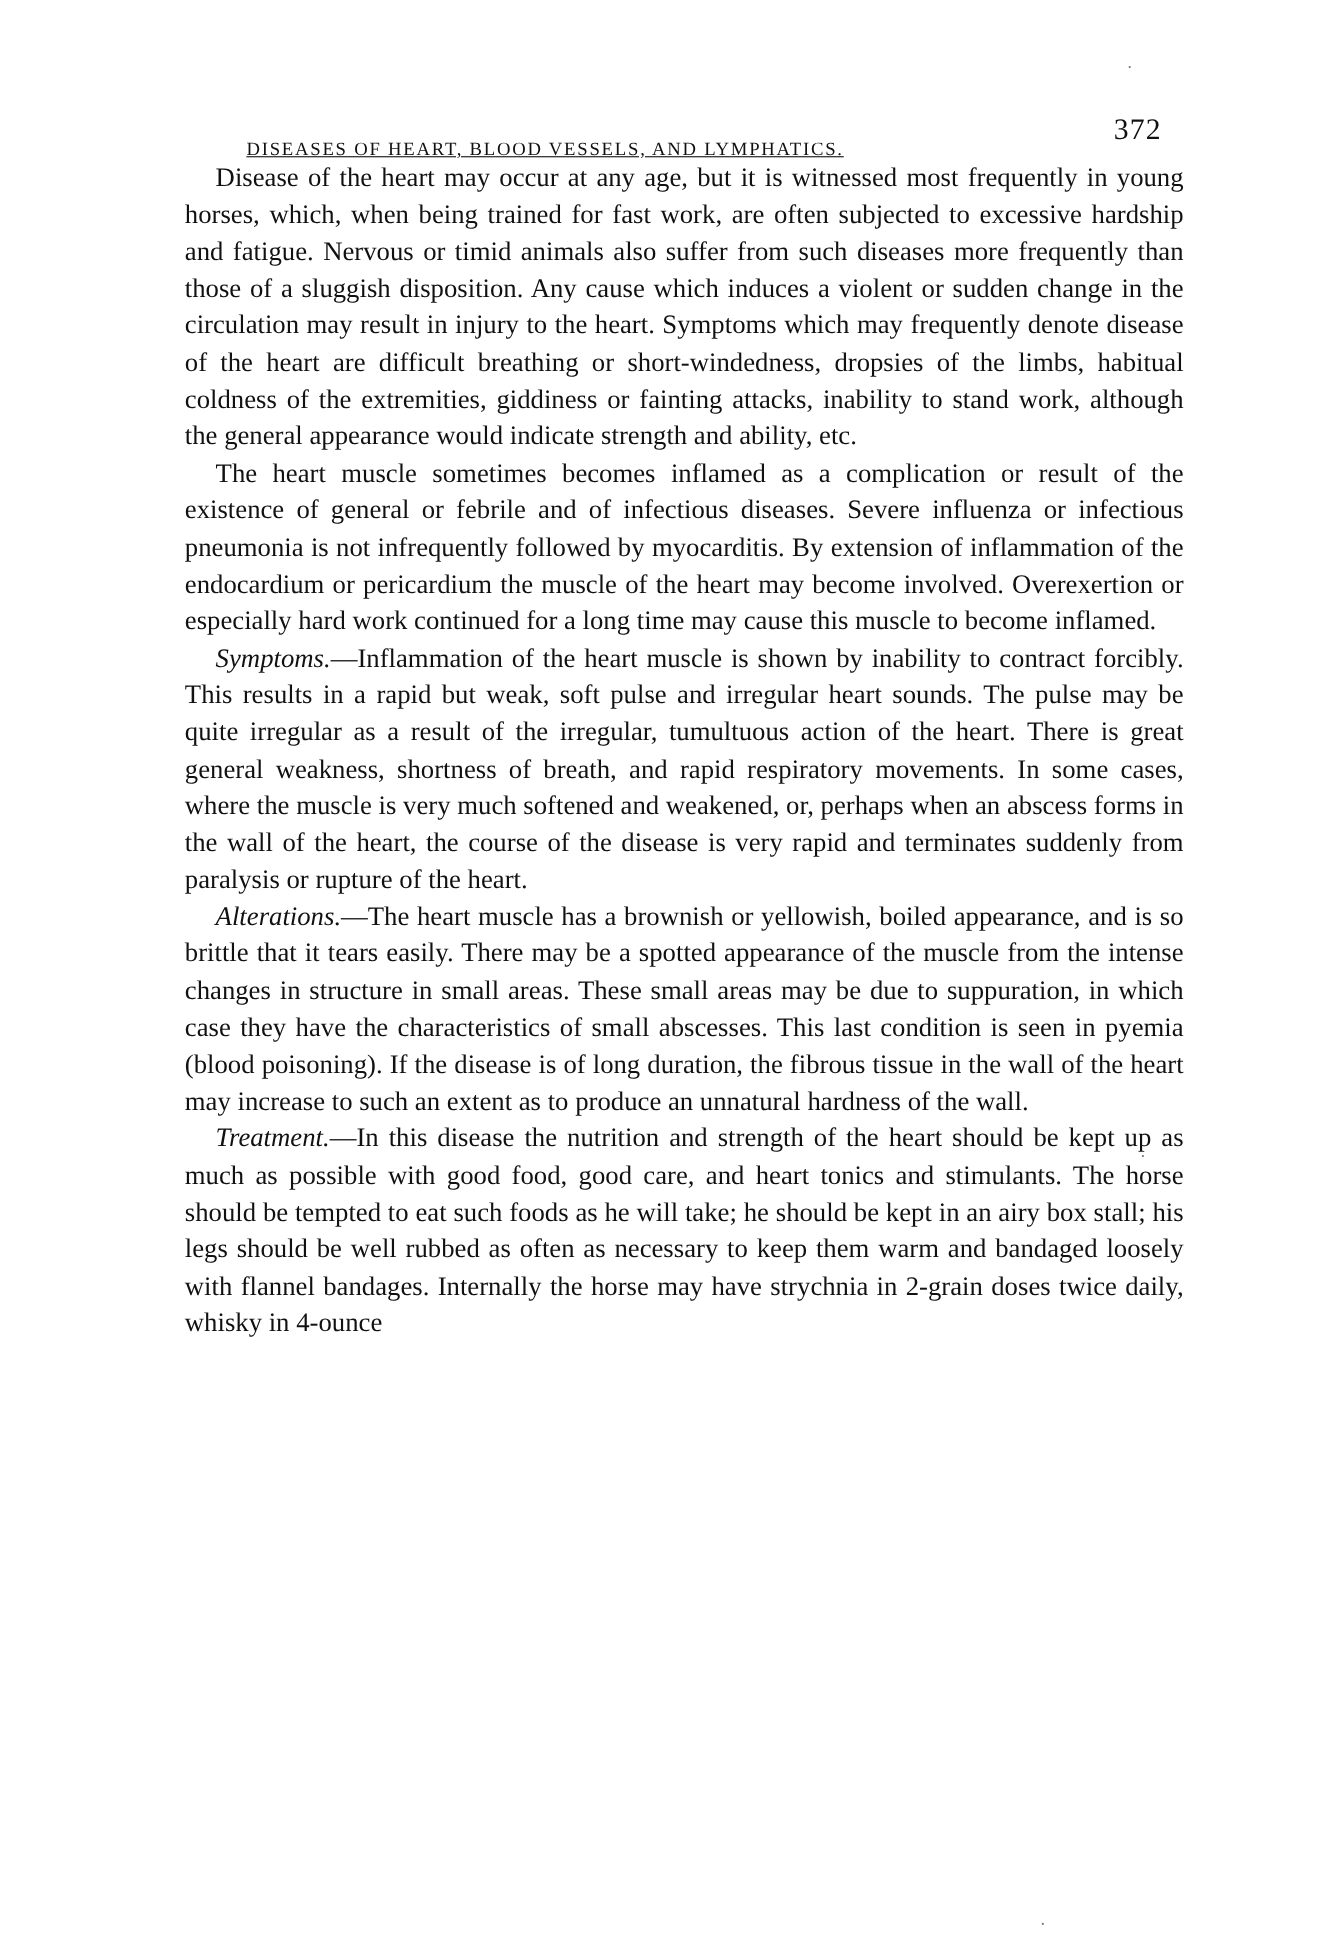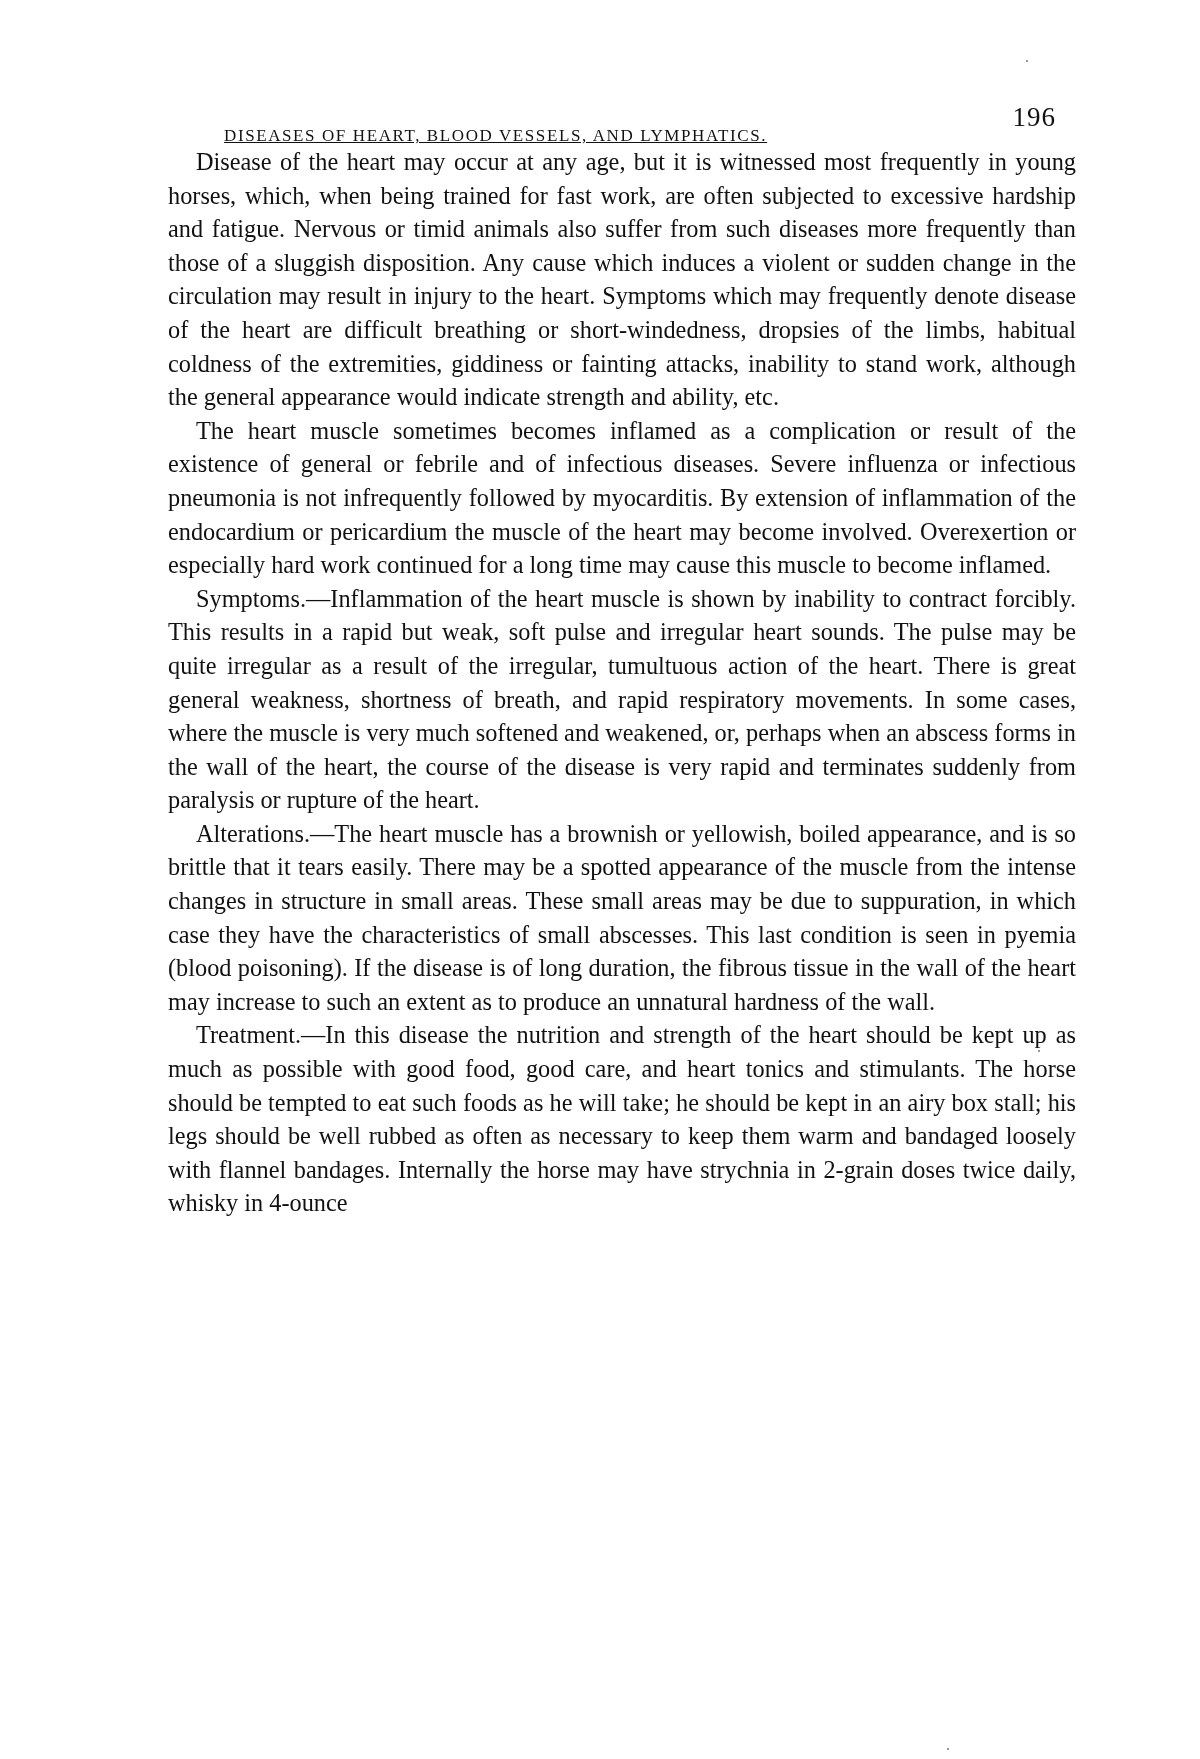--- a/index.html
+++ b/index.html
@@ -65,37 +65,38 @@
       margin: 35px 0 37px 0;
       text-align: center;
       font-weight: bold;
       font-size: 14.5px;
       line-height: 21px;
       letter-spacing: 1.1px;
       text-transform: uppercase;
       text-indent: 0;
     }
     .label {
+      font-style: italic;
     }
     .speck {
       position: absolute;
       width: 2px;
       height: 2px;
       background: #777;
       border-radius: 50%;
     }
   </style>
 </head>
 <body>
 
 <div class="page">
 
   <div class="running-head">
     <span class="running-title">Diseases of heart, blood vessels, and lymphatics.</span>
-    <span class="page-number">196</span>
+    <span class="page-number">372</span>
   </div>
 
   <div class="body-text">
     <p class="para">Disease of the heart may occur at any age, but it is witnessed most frequently in young horses, which, when being trained for fast work, are often subjected to excessive hardship and fatigue. Nervous or timid animals also suffer from such diseases more frequently than those of a sluggish disposition. Any cause which induces a violent or sudden change in the circulation may result in injury to the heart. Symptoms which may frequently denote disease of the heart are difficult breathing or short-windedness, dropsies of the limbs, ha­bitual coldness of the extremities, giddiness or fainting attacks, in­ability to stand work, although the general appearance would indi­cate strength and ability, etc.</p>
 
 
     <p class="para">The heart muscle sometimes becomes inflamed as a complication or result of the existence of general or febrile and of infectious diseases. Severe influenza or infectious pneumonia is not infrequently followed by myocarditis. By extension of inflammation of the endocardium or pericardium the muscle of the heart may become involved. Over­exertion or especially hard work continued for a long time may cause this muscle to become inflamed.</p>
 
     <p class="para"><span class="label">Symptoms.</span><span>—Inflammation of the heart muscle is shown by inabil­ity to contract forcibly. This results in a rapid but weak, soft pulse and irregular heart sounds. The pulse may be quite irregular as a result of the irregular, tumultuous action of the heart. There is great general weakness, shortness of breath, and rapid respiratory movements. In some cases, where the muscle is very much softened and weakened, or, perhaps when an abscess forms in the wall of the heart, the course of the disease is very rapid and terminates suddenly from paralysis or rupture of the heart.</span></p>
 

